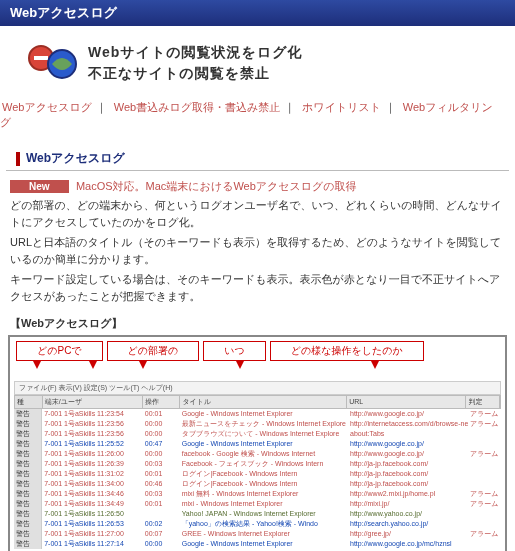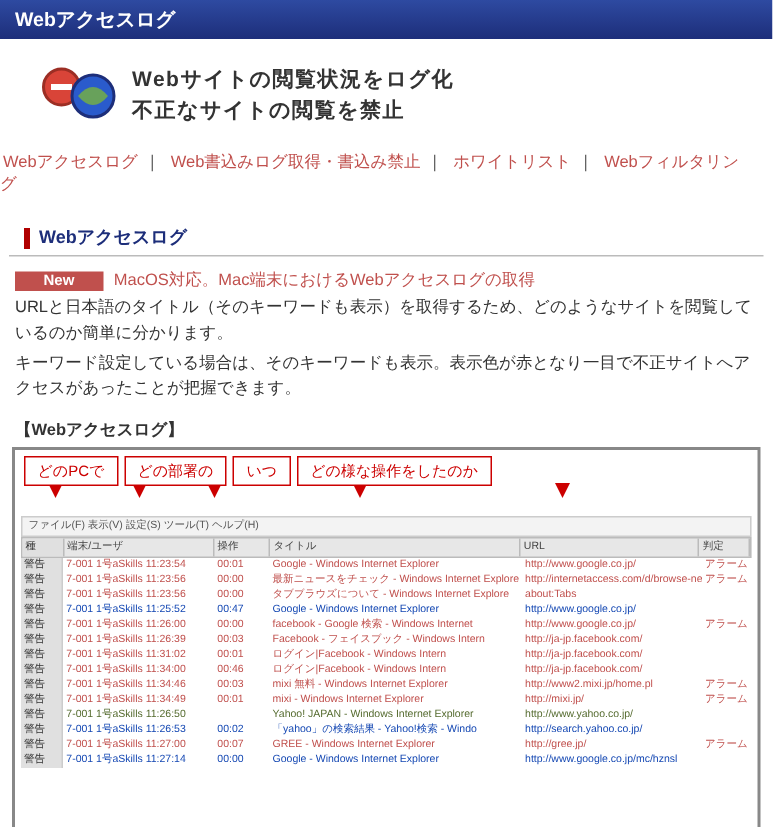--- a/index.html
+++ b/index.html
@@ -15,21 +15,21 @@
   .section-title .bar{width:4px;height:14px;background:#b00000;margin-right:6px}
   .section-title .txt{color:#1d2e7a;font-weight:bold;font-size:12px}
   .body1{padding:8px 10px 6px 10px}
   .new-row{margin-bottom:3px}
   .new-badge{display:inline-block;background:#c0504d;color:#fff;font-size:10px;font-weight:bold;padding:1px 19px;margin-right:4px}
   .new-text{color:#c0504d;font-size:11px}
   .para{font-size:11px;line-height:1.5;margin-bottom:4px}
   .sub-head{font-weight:bold;font-size:11px;margin:2px 0 4px 10px}
   .shot-wrap{margin:0 8px 10px 8px;border:2px solid #888;background:#fff;position:relative;height:260px;overflow:hidden}
   .labels{position:absolute;top:4px;left:6px;display:flex;gap:4px;z-index:3}
-  .lab{border:1px solid #c00;color:#c00;background:#fff;font-size:10px;padding:2px 8px;white-space:nowrap}
+  .lab{border:1px solid #c00;color:#c00;background:#fff;font-size:10px;padding:2px 20px;white-space:nowrap}
   .arrows{position:absolute;top:22px;left:0;right:0;height:14px;z-index:2}
   .arrow{position:absolute;top:0;width:0;height:0;border-left:5px solid transparent;border-right:5px solid transparent;border-top:10px solid #c00}
   .win-chrome{position:absolute;top:28px;left:4px;right:4px;height:14px;background:linear-gradient(#eef,#cde);border:1px solid #9ab;font-size:8px;color:#334;padding-left:4px;line-height:14px}
   .menu{position:absolute;top:44px;left:4px;right:4px;height:12px;background:#f3f3f3;border:1px solid #ccc;font-size:7px;line-height:12px;color:#555;padding-left:4px}
   .grid-head{position:absolute;top:58px;left:4px;right:4px;height:12px;background:#e7e7e7;border:1px solid #bbb;display:flex;font-size:7px;color:#444}
   .grid-head div{border-right:1px solid #bbb;padding:0 2px;line-height:12px;overflow:hidden;white-space:nowrap}
   .rows{position:absolute;top:72px;left:4px;right:4px;bottom:4px;overflow:hidden;font-size:7px;line-height:10px}
   .row{display:flex;white-space:nowrap}
   .row div{overflow:hidden;padding:0 2px}
   .c-date{color:#555}
@@ -75,20 +75,21 @@
   <div class="section-title">
     <div class="bar"></div>
     <div class="txt">Webアクセスログ</div>
   </div>
 
   <div class="body1">
     <div class="new-row">
       <span class="new-badge">New</span>
       <span class="new-text">MacOS対応。Mac端末におけるWebアクセスログの取得</span>
     </div>
+    <div class="para">どの部署の、どの端末から、何というログオンユーザ名で、いつ、どれくらいの時間、どんなサイトにアクセスしていたのかをログ化。</div>
     <div class="para">URLと日本語のタイトル（そのキーワードも表示）を取得するため、どのようなサイトを閲覧しているのか簡単に分かります。</div>
     <div class="para">キーワード設定している場合は、そのキーワードも表示。表示色が赤となり一目で不正サイトへアクセスがあったことが把握できます。</div>
   </div>
 
   <div class="sub-head">【Webアクセスログ】</div>
 
   <div class="shot-wrap">
     <div class="labels">
       <div class="lab">どのPCで</div>
       <div class="lab">どの部署の</div>

